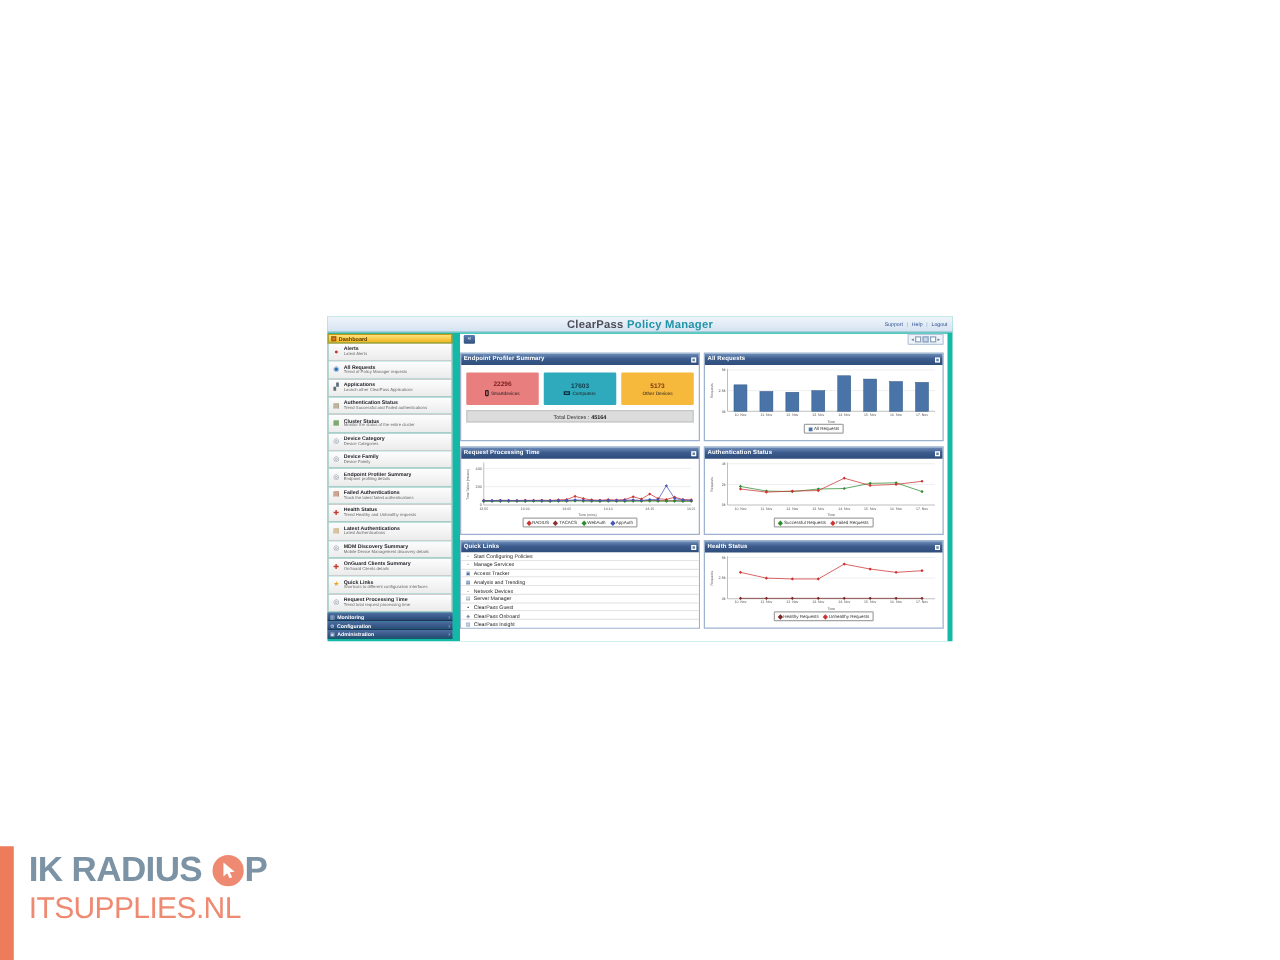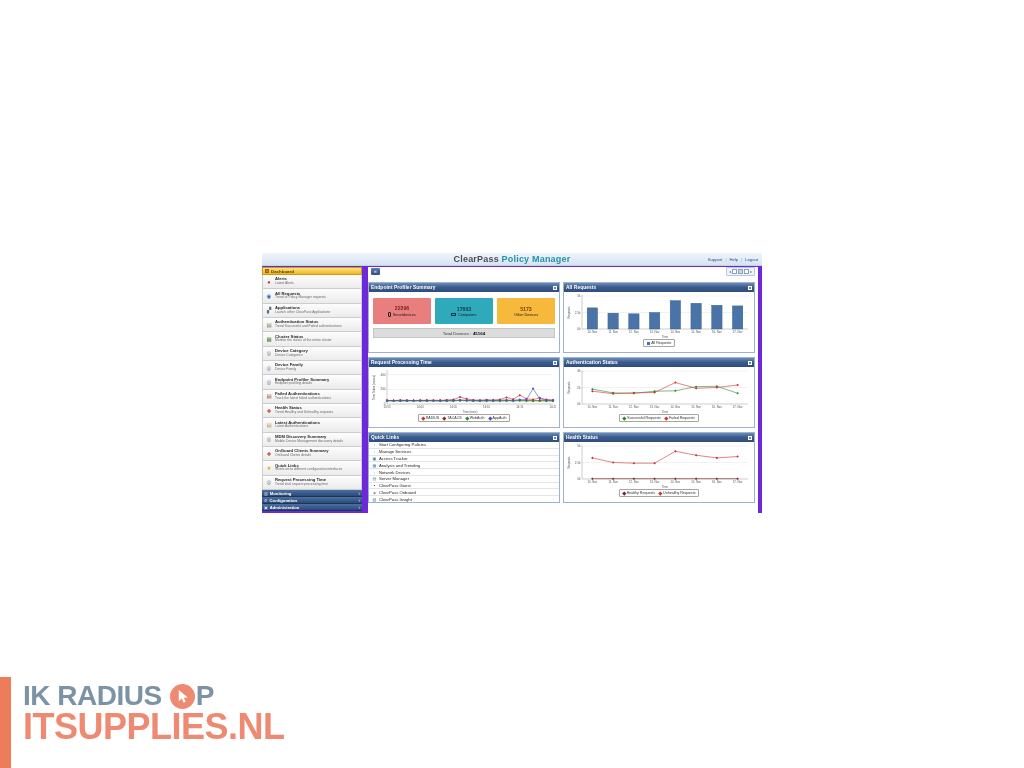--- a/index.html
+++ b/index.html
@@ -1,20 +1,20 @@
 <!DOCTYPE html>
 <html><head>
 <meta charset="utf-8">
 <style>
   *{margin:0;padding:0;box-sizing:border-box}
   html,body{width:1024px;height:768px;background:#fff;font-family:"Liberation Sans",sans-serif;overflow:hidden}
   body{position:relative}
 
   
-  .app{position:absolute;left:262px;top:253px;width:500px;height:260px;background:#6d28d9}
+  .app{position:absolute;left:262px;top:253px;width:500px;height:260px;background:#14b8a6}
   .app-header{position:absolute;left:0;top:0;width:500px;height:13px;background:linear-gradient(#f0f5fb,#d6e3f1);border-bottom:1px solid #c3d3e6;display:flex;align-items:center;justify-content:center}
   .app-title{font-size:9px;font-weight:bold;letter-spacing:0.2px}
   .t1{color:#4d4d58}.t2{color:#2193a8}
   .header-links{position:absolute;right:4px;top:4px;display:flex;gap:3px;font-size:4.2px;color:#2a4d8f;align-items:center}
   .hlink{cursor:pointer;text-decoration:none;color:#2a4d8f}
   .hsep{color:#8fa6bd}
 
   
   .sidebar{position:absolute;left:0;top:14px;width:100px;height:244px;display:flex;flex-direction:column}
   .dash-header{height:8px;flex:0 0 8px;background:linear-gradient(#fde27d,#f2b51e);border:1px solid #c89a1a;display:flex;align-items:center;gap:2px;padding-left:2px;font-size:4.4px;font-weight:bold;color:#5a3c00;cursor:pointer}
@@ -72,21 +72,21 @@
   .ql-row{flex:1;display:flex;align-items:center;gap:2px;padding-left:3px;border-bottom:1px solid #e4e4e4;font-size:4.2px;color:#1f1f1f;cursor:pointer;background:#fff}
   .ql-row:last-child{border-bottom:none}
   .ql-icon{width:5px;text-align:center;font-size:4px;line-height:5px}
 
   
   .watermark-bar{position:absolute;left:0;top:677px;width:11px;height:91px;background:#ed7c5a}
   .watermark{position:absolute;left:23px;top:681px}
   .wm1{font-size:28px;font-weight:bold;color:#7b93a5;line-height:30px;display:flex;align-items:center;letter-spacing:-0.5px}
   .wm-sp{width:7px;display:inline-block}
   .wm-o{width:25px;height:25px;border-radius:50%;background:#ef8a72;display:inline-flex;align-items:center;justify-content:center;margin:0 1px}
-  .wm2{font-size:36px;font-weight:bold;color:#ef8a72;line-height:31px;letter-spacing:-0.5px}
+  .wm2{font-size:24px;font-weight:normal;color:#ef8a72;line-height:31px;letter-spacing:-0.5px}
 </style>
 </head>
 <body>
 
 <div class="app">
 
   <div class="app-header">
     <div class="app-title"><span class="t1">ClearPass</span>&nbsp;<span class="t2">Policy Manager</span></div>
     <div class="header-links" id="header-links">
         <span class="hlink">Support</span>

